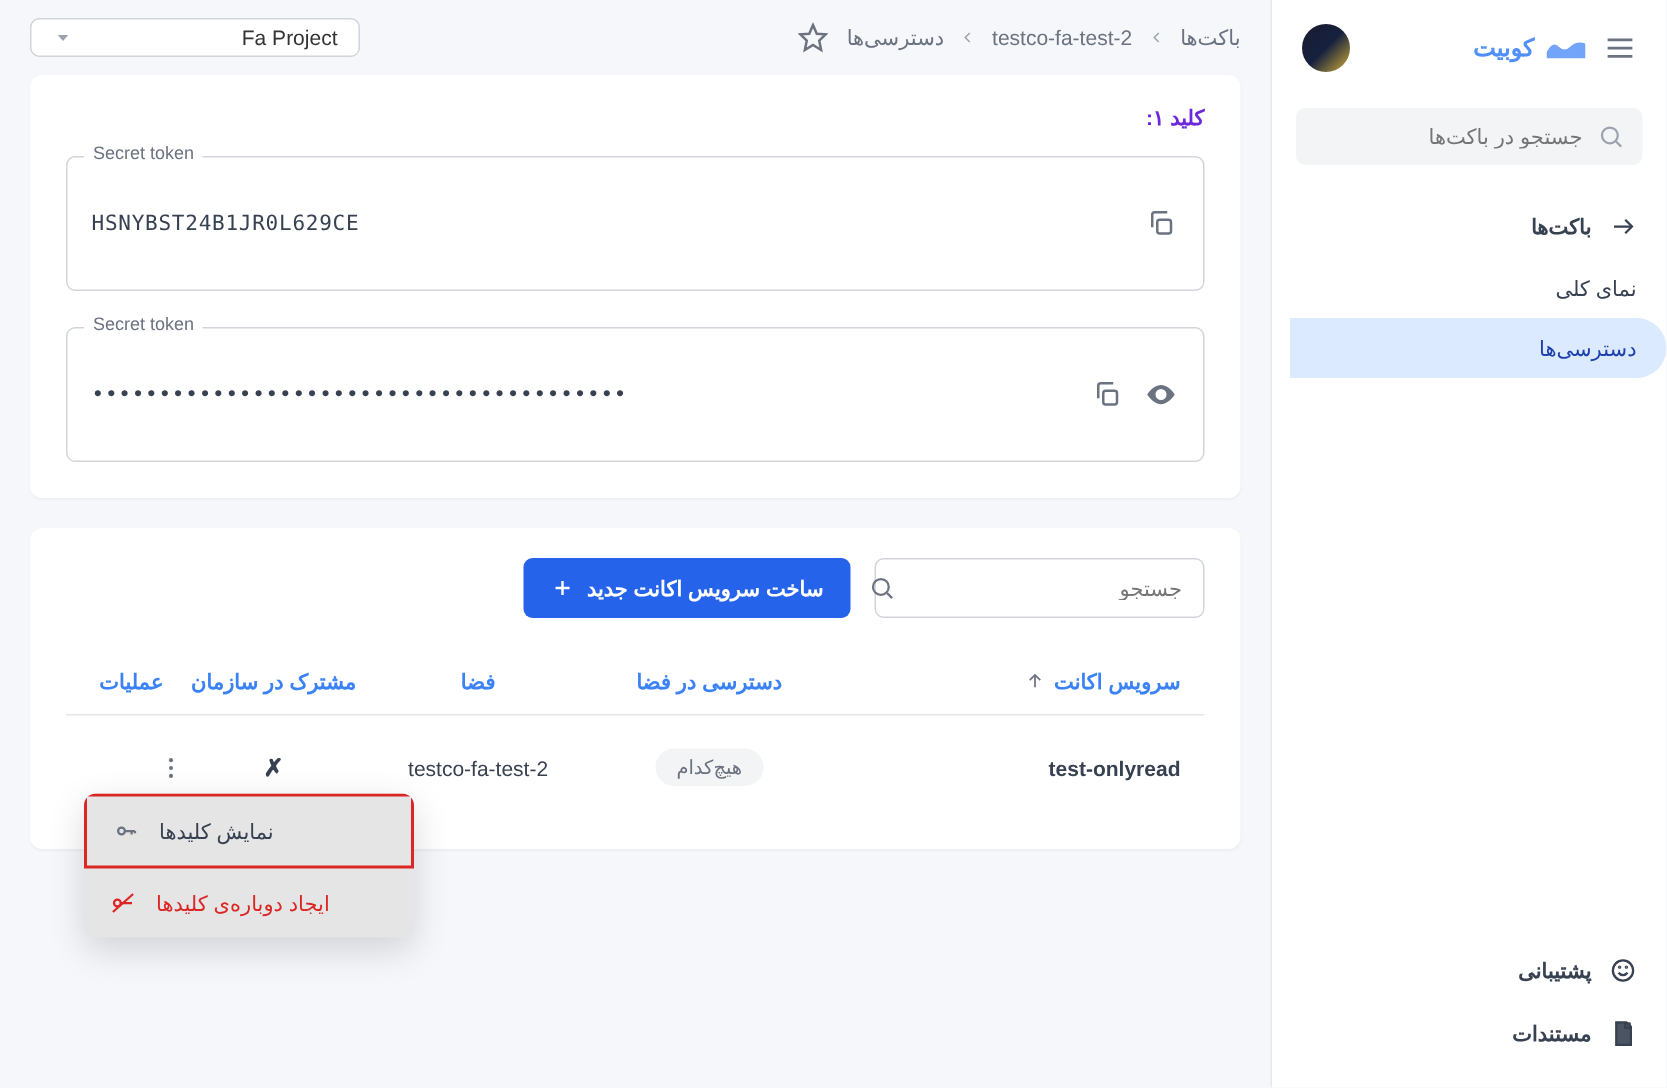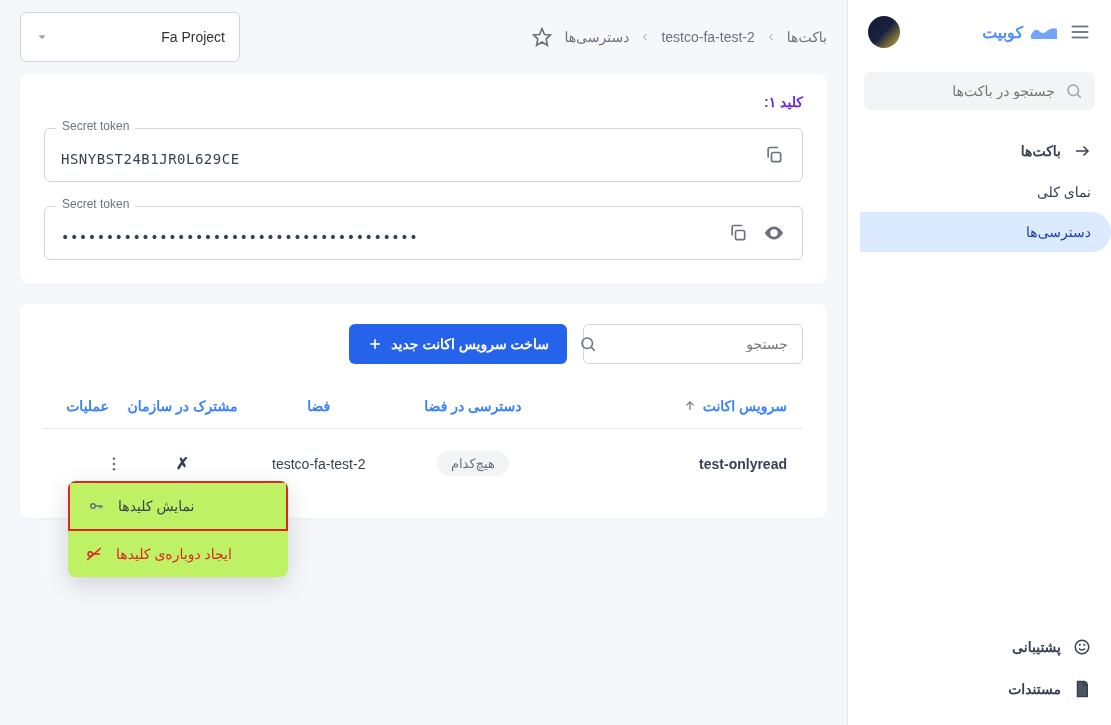--- a/index.html
+++ b/index.html
@@ -19,48 +19,48 @@
 .nav-item { display: flex; align-items: center; gap: 12px; padding: 12px 20px; cursor: pointer; color: #374151; font-weight: 600; }
 .nav-item.sub { font-weight: 400; align-items: flex-end; }
 .nav-item.active { background: #dbeafe; color: #1e40af; border-radius: 0 24px 24px 0; margin-left: 12px; }
 .sidebar-footer { margin-top: auto; padding-bottom: 15px; }
 .main { flex: 1; display: flex; flex-direction: column; overflow: auto; }
 .topbar { display: flex; align-items: center; padding: 12px 20px; gap: 12px; }
 .breadcrumb { display: flex; align-items: center; gap: 10px; color: #6b7280; font-size: 14px; }
 .breadcrumb .sep { color: #9ca3af; }
 .breadcrumb .crumb { cursor: pointer; }
 .star-btn { color: #6b7280; cursor: pointer; }
-.project-select { margin-right: auto; display: flex; align-items: center; gap: 10px; border: 1px solid #d1d5db; border-radius: 6px; padding: 16px 14px; background: #fff; cursor: pointer; min-width: 220px; justify-content: space-between; }
+.project-select { margin-right: auto; display: flex; align-items: center; gap: 10px; border: 1px solid #d1d5db; border-radius: 6px; padding: 4px 14px; background: #fff; cursor: pointer; min-width: 220px; justify-content: space-between; }
 .project-select .chev { color: #9ca3af; }
 .card { background: #fff; border-radius: 8px; margin: 0 20px 20px; padding: 20px 24px; box-shadow: 0 1px 2px rgba(0,0,0,0.04); }
 .card-title { font-weight: 700; color: #6d28d9; margin-bottom: 18px; }
 .field-wrap { position: relative; margin-bottom: 24px; }
 .field-label { position: absolute; top: -9px; left: 12px; background: #fff; padding: 0 6px; font-size: 12px; color: #6b7280; direction: ltr; }
-.field { border: 1px solid #d1d5db; border-radius: 6px; padding: 14px 16px; display: flex; align-items: flex-end; gap: 12px; direction: ltr; }
+.field { border: 1px solid #d1d5db; border-radius: 6px; padding: 32px 16px; display: flex; align-items: center; gap: 12px; direction: ltr; }
 .field-value { flex: 1; font-family: monospace; color: #374151; font-size: 14px; letter-spacing: 0.5px; }
 .icon-btn { color: #6b7280; cursor: pointer; display: flex; align-items: center; justify-content: center; width: 24px; height: 24px; }
 .toolbar { display: flex; align-items: center; gap: 16px; margin-bottom: 20px; }
 .search-field { display: flex; align-items: center; border: 1px solid #d1d5db; border-radius: 6px; padding: 10px 14px; gap: 10px; width: 220px; }
 .search-field input { border: none; outline: none; flex: 1; font-size: 14px; direction: rtl; }
 .btn-primary { background: #2563eb; color: #fff; border: none; border-radius: 6px; padding: 12px 18px; font-weight: 700; cursor: pointer; display: flex; align-items: center; gap: 8px; font-size: 14px; }
 .table { width: 100%; }
 .thead { display: flex; border-bottom: 1px solid #e5e7eb; padding: 14px 8px; }
 .th { font-weight: 700; color: #3b82f6; text-align: center; }
 .col-sa { flex: 2; text-align: right; padding-right: 8px; display: flex; align-items: center; gap: 6px; justify-content: flex-start; }
 .col-acc { flex: 1.3; }
 .col-space { flex: 1.3; }
 .col-shared { flex: 1; }
 .col-ops { flex: 0.6; }
 .sort-ico { color: #6b7280; }
 .trow { display: flex; align-items: center; padding: 22px 8px; position: relative; }
 .td { text-align: center; color: #374151; }
 .badge { background: #f3f4f6; color: #6b7280; border-radius: 999px; padding: 5px 14px; font-size: 13px; display: inline-block; }
 .xmark { font-weight: 700; font-size: 16px; }
 .kebab { color: #6b7280; cursor: pointer; }
-.dropdown { position: absolute; top: 52px; left: 24px; background: #bef264; border-radius: 8px; box-shadow: 0 8px 24px rgba(0,0,0,0.15); width: 220px; z-index: 10; overflow: hidden; }
+.dropdown { position: absolute; top: 52px; left: 12px; background: #e5e5e5; border-radius: 8px; box-shadow: 0 8px 24px rgba(0,0,0,0.15); width: 220px; z-index: 10; overflow: hidden; }
 .dd-item { display: flex; align-items: center; gap: 12px; padding: 14px 16px; cursor: pointer; color: #374151; justify-content: flex-end; }
 .dd-item.highlighted { border: 2px solid #dc2626; }
 .dd-item.danger { color: #dc2626; }
 .dd-ico { width: 20px; display: flex; align-items: center; justify-content: center; }
 svg { display: block; }
 </style>
 </head>
 <body>
 
 <div class="app">

